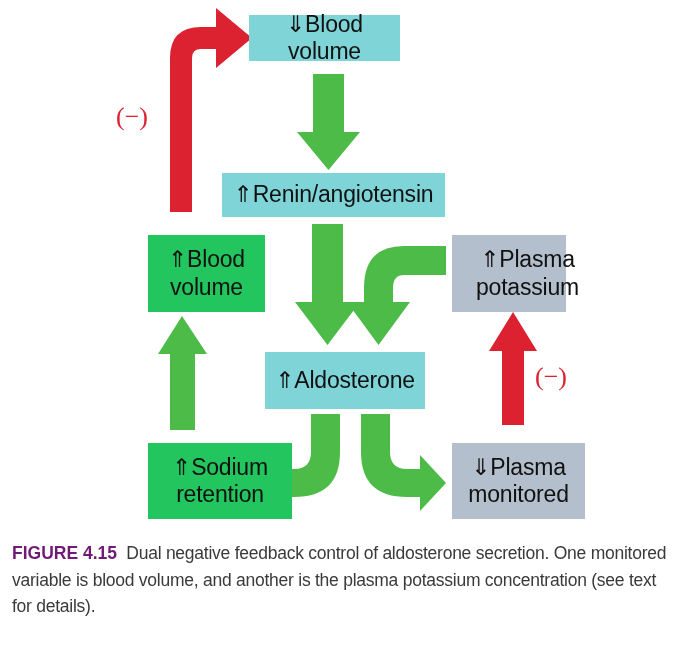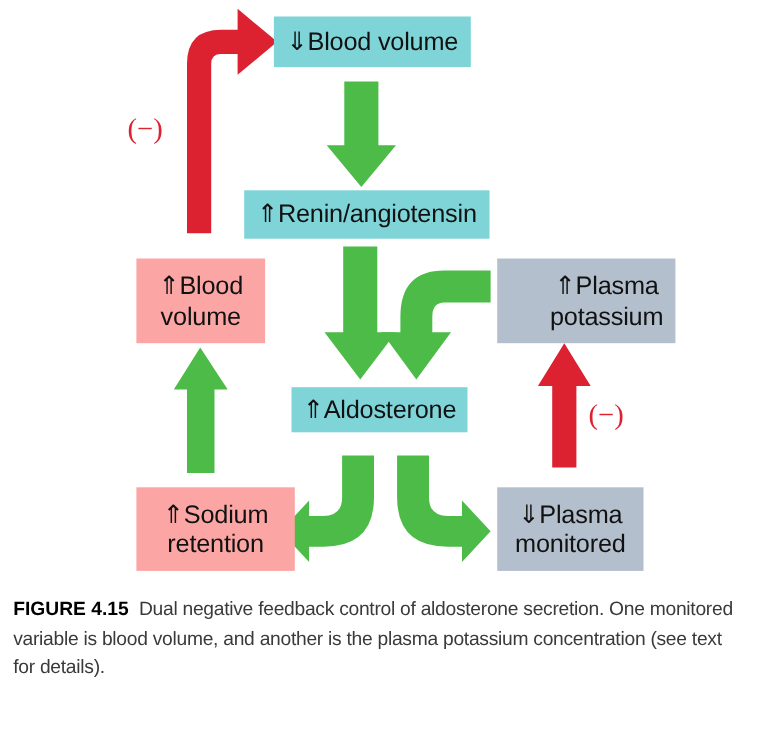--- a/index.html
+++ b/index.html
@@ -39,29 +39,29 @@
     line-height: 1.18;
     letter-spacing: -0.2px;
     box-sizing: border-box;
     padding: 0 4px;
   }
   .node-box .node-label {
     display: block;
     white-space: pre-line;
   }
   .box-cyan   { background: #7FD4D8; }
-  .box-orange { background: #fca5a5; }
+  .box-orange { background: #22c55e; margin-left: 24px; }
   .box-gray   { background: #B3BFCC; }
 
   
-  #node-blood-volume-down   { left: 249px; top: 15px;  width: 179px; height: 46px; }
+  #node-blood-volume-down   { left: 249px; top: 15px;  width: 151px; height: 46px; }
   #node-renin               { left: 222px; top: 173px; width: 223px; height: 44px; }
   #node-blood-volume-up     { left: 124px; top: 235px; width: 117px; height: 77px; }
-  #node-plasma-k-up         { left: 452px; top: 235px; width: 162px; height: 77px; padding-left: 41px; }
-  #node-aldosterone         { left: 265px; top: 352px; width: 160px; height: 41px; justify-content: center; }
+  #node-plasma-k-up         { left: 452px; top: 235px; width: 114px; height: 77px; padding-left: 41px; }
+  #node-aldosterone         { left: 265px; top: 352px; width: 160px; height: 57px; justify-content: center; }
   #node-sodium-retention    { left: 124px; top: 443px; width: 144px; height: 76px; }
   #node-plasma-k-down       { left: 452px; top: 443px; width: 133px; height: 76px; }
 
   .arrow-svg {
     position: absolute;
     left: 0;
     top: 0;
     width: 689px;
     height: 530px;
     pointer-events: none;
@@ -83,21 +83,21 @@
     top: 540px;
     width: 660px;
     color: #333333;
     font-family: "Liberation Sans", sans-serif;
     font-size: 17.5px;
     line-height: 1.52;
     letter-spacing: -0.25px;
   }
   #caption .caption-number {
     font-weight: bold;
-    color: #000000;
+    color: #701a75;
     letter-spacing: 0;
   }
   #caption .caption-text {
     color: #3a3a3a;
   }
 </style>
 </head>
 <body>
 
 <div id="figure-root">

